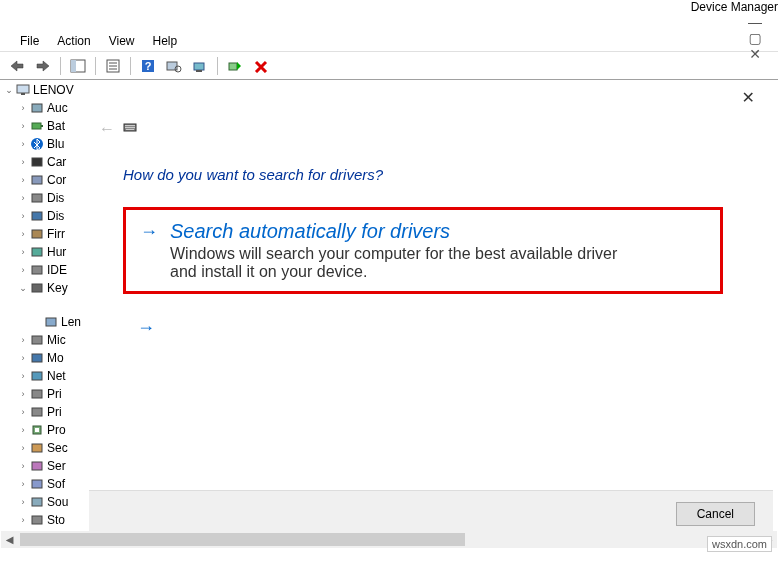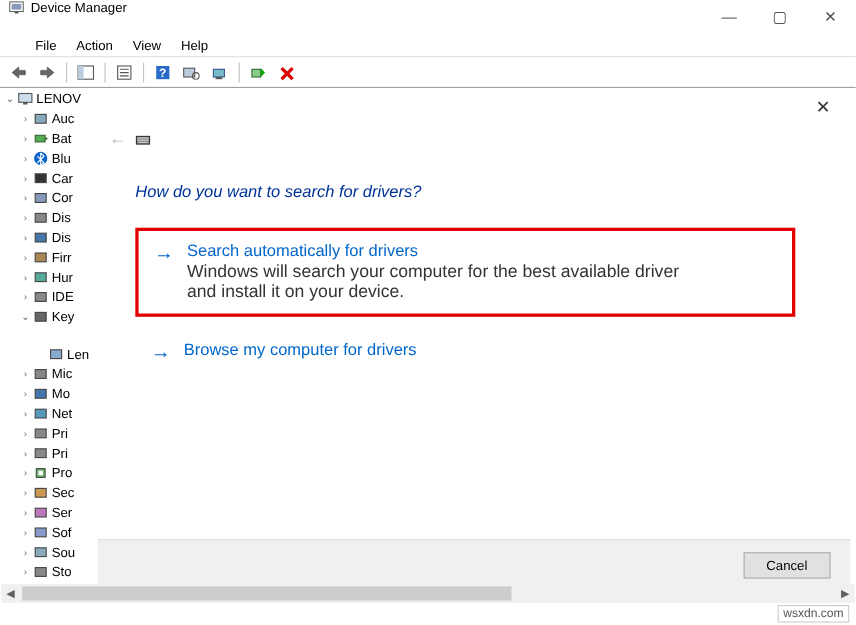--- a/index.html
+++ b/index.html
@@ -1,23 +1,23 @@
 <!DOCTYPE html>
 <html><head>
 <meta charset="utf-8">
 <style>
 * { box-sizing: border-box; margin: 0; padding: 0; font-family: "Segoe UI", Tahoma, sans-serif; }
 body { width: 778px; height: 568px; overflow: hidden; background: #fff; position: relative; }
 
-.titlebar { height: 30px; display: flex; align-items: flex-start; padding-left: 8px; border-bottom: 1px solid #fff; font-size: 12px; color: #000; }
+.titlebar { height: 30px; display: flex; align-items: flex-end; padding-left: 8px; border-bottom: 1px solid #fff; font-size: 12px; color: #000; flex-direction: column; }
 .titlebar .spacer { flex: 1; }
 .tb-icon { width: 14px; height: 14px; margin-right: 6px; }
 .win-btn { width: 46px; height: 30px; display: flex; align-items: center; justify-content: center; color: #555; font-size: 14px; }
 
-.menubar { height: 22px; display: flex; align-items: center; padding-left: 24px; font-size: 12px; gap: 2px; border-bottom: 1px solid #e0e0e0; }
+.menubar { height: 22px; display: flex; align-items: center; padding-left: 12px; font-size: 12px; gap: 2px; border-bottom: 1px solid #e0e0e0; }
 .menubar span { padding: 2px 8px; }
 
 .toolbar { height: 28px; display: flex; align-items: center; padding-left: 6px; gap: 4px; border-bottom: 1px solid #a0a0a0; }
 .tb-btn { width: 22px; height: 22px; display: flex; align-items: center; justify-content: center; }
 .tb-sep { width: 1px; height: 18px; background: #c0c0c0; margin: 0 2px; }
 
 .body-wrap { position: relative; height: 466px; }
 .tree { position: absolute; top: 0; left: 0; width: 90px; height: 466px; border-top: 1px solid #fff; overflow: hidden; font-size: 12px; }
 .tree-row { display: flex; align-items: center; height: 18px; white-space: nowrap; padding-left: 6px; }
 .tree-row.root { padding-left: 4px; }
@@ -29,31 +29,31 @@
 .dialog-cover { position: absolute; top: 0; left: 88px; right: 5px; height: 466px; background: #fff; border-left: 1px solid #fff; }
 .dialog-close { position: absolute; top: 8px; right: 18px; font-size: 16px; color: #333; cursor: pointer; }
 .dialog-head { display: flex; align-items: center; padding: 38px 16px 0 10px; font-size: 12px; gap: 8px; }
 .dialog-head .arrow-disabled { color: #bbb; font-size: 16px; }
 .dialog-title-icon { width: 14px; height: 14px; }
 .dialog-question { color: #003399; font-size: 15px; margin: 30px 0 24px 34px; font-style: italic; }
 .option-box { margin: 0 50px 12px 34px; padding: 10px 14px; cursor: pointer; }
 .option-box.highlighted { border: 3px solid #e30000; }
 .option-row { display: flex; gap: 12px; }
 .arrow-r { color: #0066cc; font-size: 18px; line-height: 1; }
-.opt-title { color: #0066cc; font-size: 15px; margin-bottom: 2px; }
+.opt-title { color: #0066cc; font-size: 20px; margin-bottom: 2px; font-style: italic; }
 .opt-desc { color: #333; font-size: 16px; max-width: 450px; }
 .button-bar { position: absolute; bottom: 10px; left: 0; right: 0; height: 46px; background: #f0f0f0; border-top: 1px solid #ddd; display: flex; align-items: center; justify-content: flex-end; padding-right: 18px; }
 .cancel-btn { border: 1px solid #adadad; background: #e1e1e1; padding: 4px 20px; font-size: 12px; margin-left: 24px; }
 
 .bottom-scroll { position: absolute; bottom: 20px; left: 1px; right: 1px; height: 17px; background: #f0f0f0; display: flex; }
 .scroll-track { flex: 1; background: #f0f0f0; position: relative; }
 .scroll-thumb { position: absolute; top: 2px; bottom: 2px; left: 2px; width: 60%; background: #cdcdcd; }
 .scroll-arrow { width: 17px; display: flex; align-items: center; justify-content: center; color: #606060; font-size: 10px; }
 
-.watermark { position: absolute; bottom: 2px; right: 6px; font-size: 11px; color: #555; background: #fff; padding: 1px 4px; border: 1px solid #ccc; }
+.watermark { position: absolute; bottom: 16px; right: 6px; font-size: 11px; color: #555; background: #fff; padding: 1px 4px; border: 1px solid #ccc; }
 </style>
 </head>
 <body>
 
 <div class="titlebar">
   <svg class="tb-icon" viewBox="0 0 16 16">
       <rect x="1" y="2" width="14" height="10" fill="#fff" stroke="#555"></rect>
       <rect x="3" y="4" width="10" height="6" fill="#89b"></rect>
       <rect x="6" y="12" width="4" height="2" fill="#555"></rect>
     </svg>
@@ -343,21 +343,20 @@
           <div class="opt-title">Search automatically for drivers</div>
           <div class="opt-desc">Windows will search your computer for the best available driver and install it on your device.</div>
         </div>
       </div>
     </div>
 
     <div class="option-box">
       <div class="option-row">
         <div class="arrow-r">→</div>
         <div>
-          <div class="opt-title">Browse my computer for drivers</div>
         </div>
       </div>
     </div>
 
     <div class="button-bar">
       <button class="cancel-btn">Cancel</button>
     </div>
   </div>
 </div>
 

